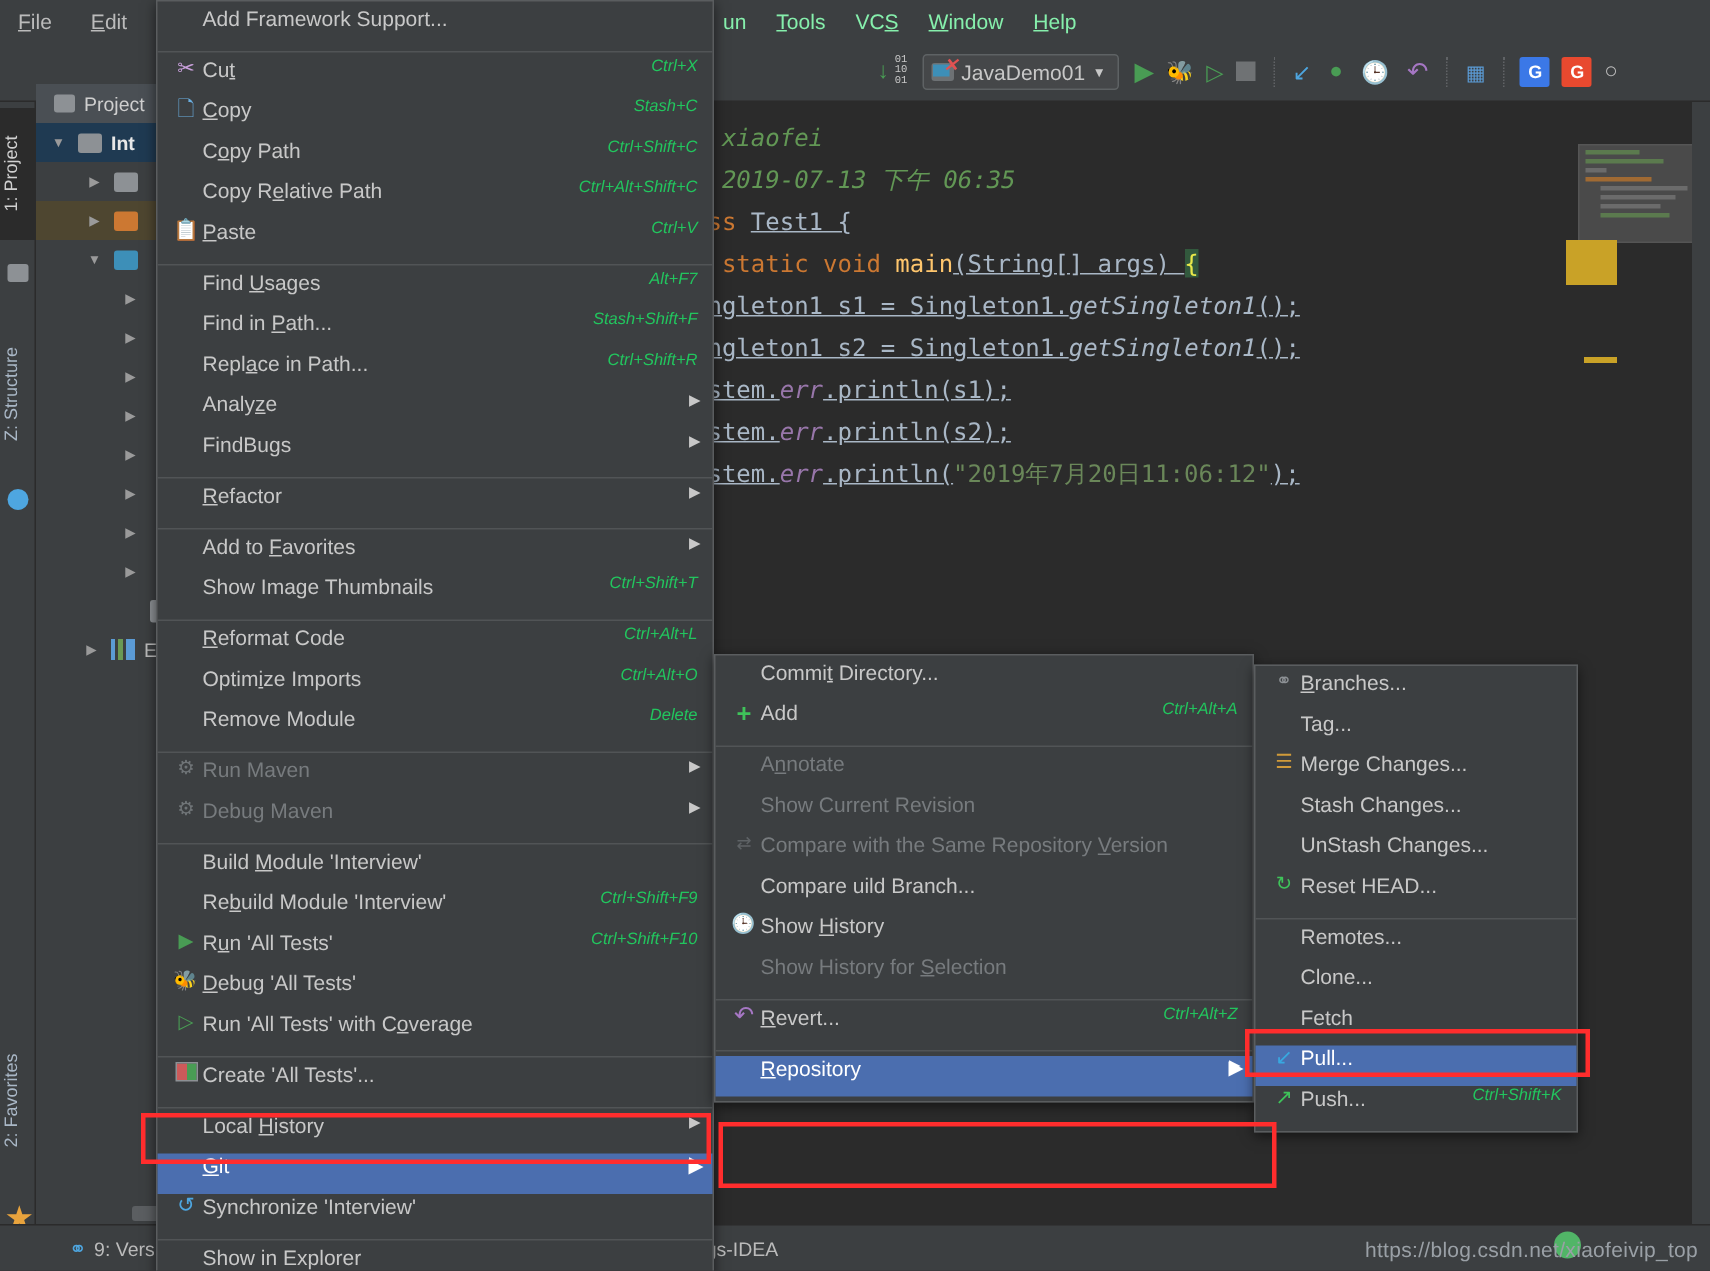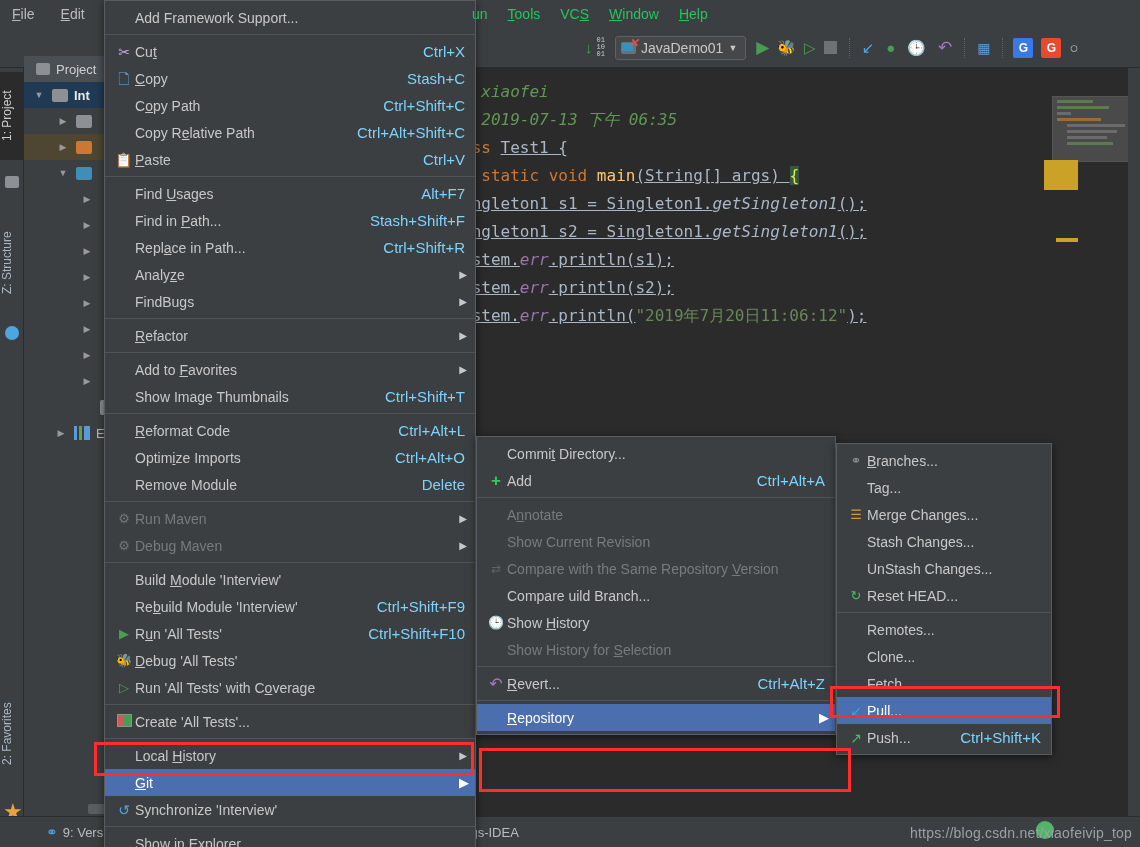--- a/index.html
+++ b/index.html
@@ -130,26 +130,26 @@
   .menu {
     position:absolute;
     background:#3c3f41;
     border:1px solid #5a5d5f;
     box-shadow:0 2px 8px rgba(0,0,0,.55);
     padding:3px 0;
     font-size:14px;
     color:#c8c8c8;
   }
   .row {
-    display:flex; align-items:center; height:27px;
+    display:flex; height:27px;
     padding:0 10px 0 8px; white-space:nowrap; position:relative;
   }
   .row .ico { width:22px; min-width:22px; text-align:center; font-size:13px; line-height:1; }
   .row .lbl { flex:1; padding-right:24px; }
-  .row .key { color:#7dd3fc; font-size:15px; }
+  .row .key { color:#22c55e; font-size:11px;font-style:italic; }
   .row .sub { position:absolute; right:8px; color:#c8c8c8; font-size:10px; }
   .row.dim, .row.dim .lbl { color:#777b7e; }
   .row.hl { background:#4b6eaf; color:#ffffff; }
   .row.hl .lbl, .row.hl .sub { color:#ffffff; }
   .sep { height:1px; background:#515456; margin:3px 0; }
   u { text-decoration: underline; text-underline-offset:1px; }
 
   
   .redbox { position:absolute; border:3px solid #ff2d2d; pointer-events:none; }
 </style>
@@ -157,21 +157,21 @@
 <body>
 
 <div id="root">
 
   <div class="menubar">
     <span class="mi"><u>F</u><span>ile</span></span>
     <span class="mi"><u>E</u>dit</span>
     <span class="mi"><u>V</u>i</span>
     <span style="flex:1"></span>
   </div>
-  <div style="position:absolute;top:0;left:472px;height:28px;display:flex;align-items:center;gap:20px;font-size:14px;color:#22c55e;z-index:3">
+  <div style="position:absolute;top:0;left:482px;height:28px;display:flex;align-items:center;gap:20px;font-size:14px;color:#86efac;z-index:3">
     <span class="mi">un</span>
     <span class="mi"><u>T</u>ools</span>
     <span class="mi">VC<u>S</u></span>
     <span class="mi"><u>W</u>indow</span>
     <span class="mi"><u>H</u>elp</span>
   </div>
 
   <div class="projecttitle">
     <span style="display:inline-block;width:17px;height:13px;background:#8d9195;border-radius:2px;position:relative">
       <i style="position:absolute;right:-1px;bottom:-1px;width:7px;height:7px;background:#3d8fb8;display:block"></i>

